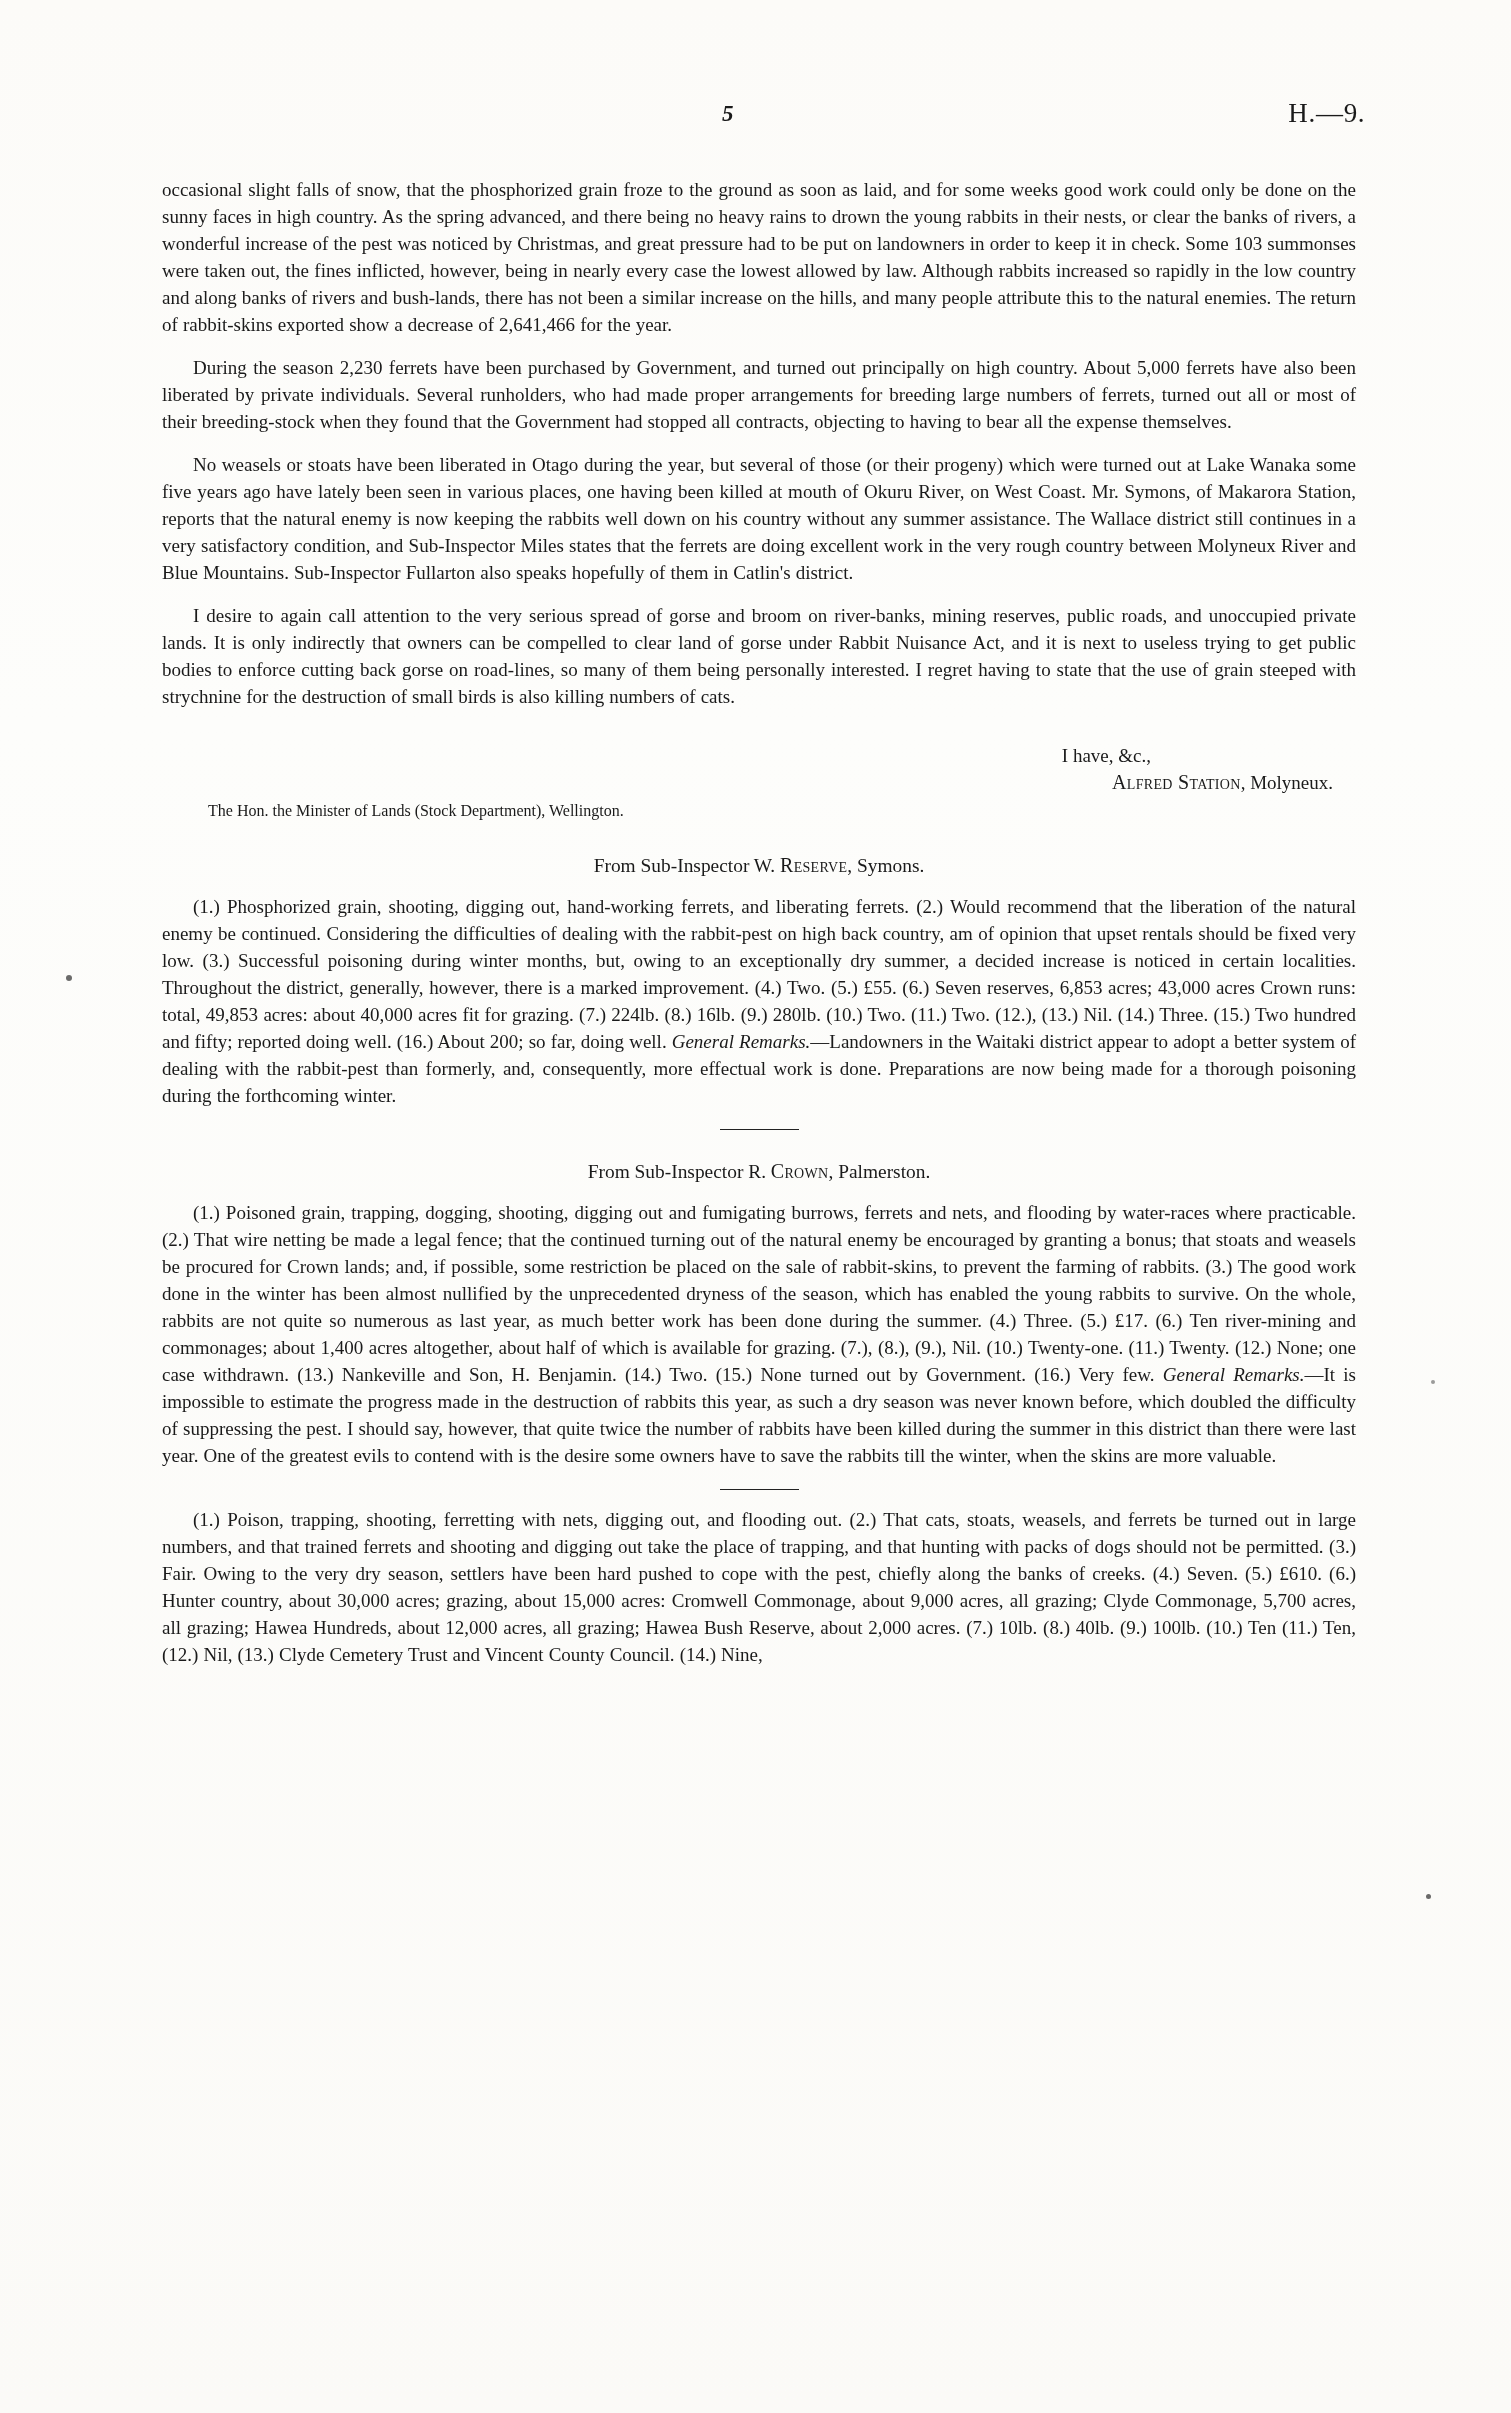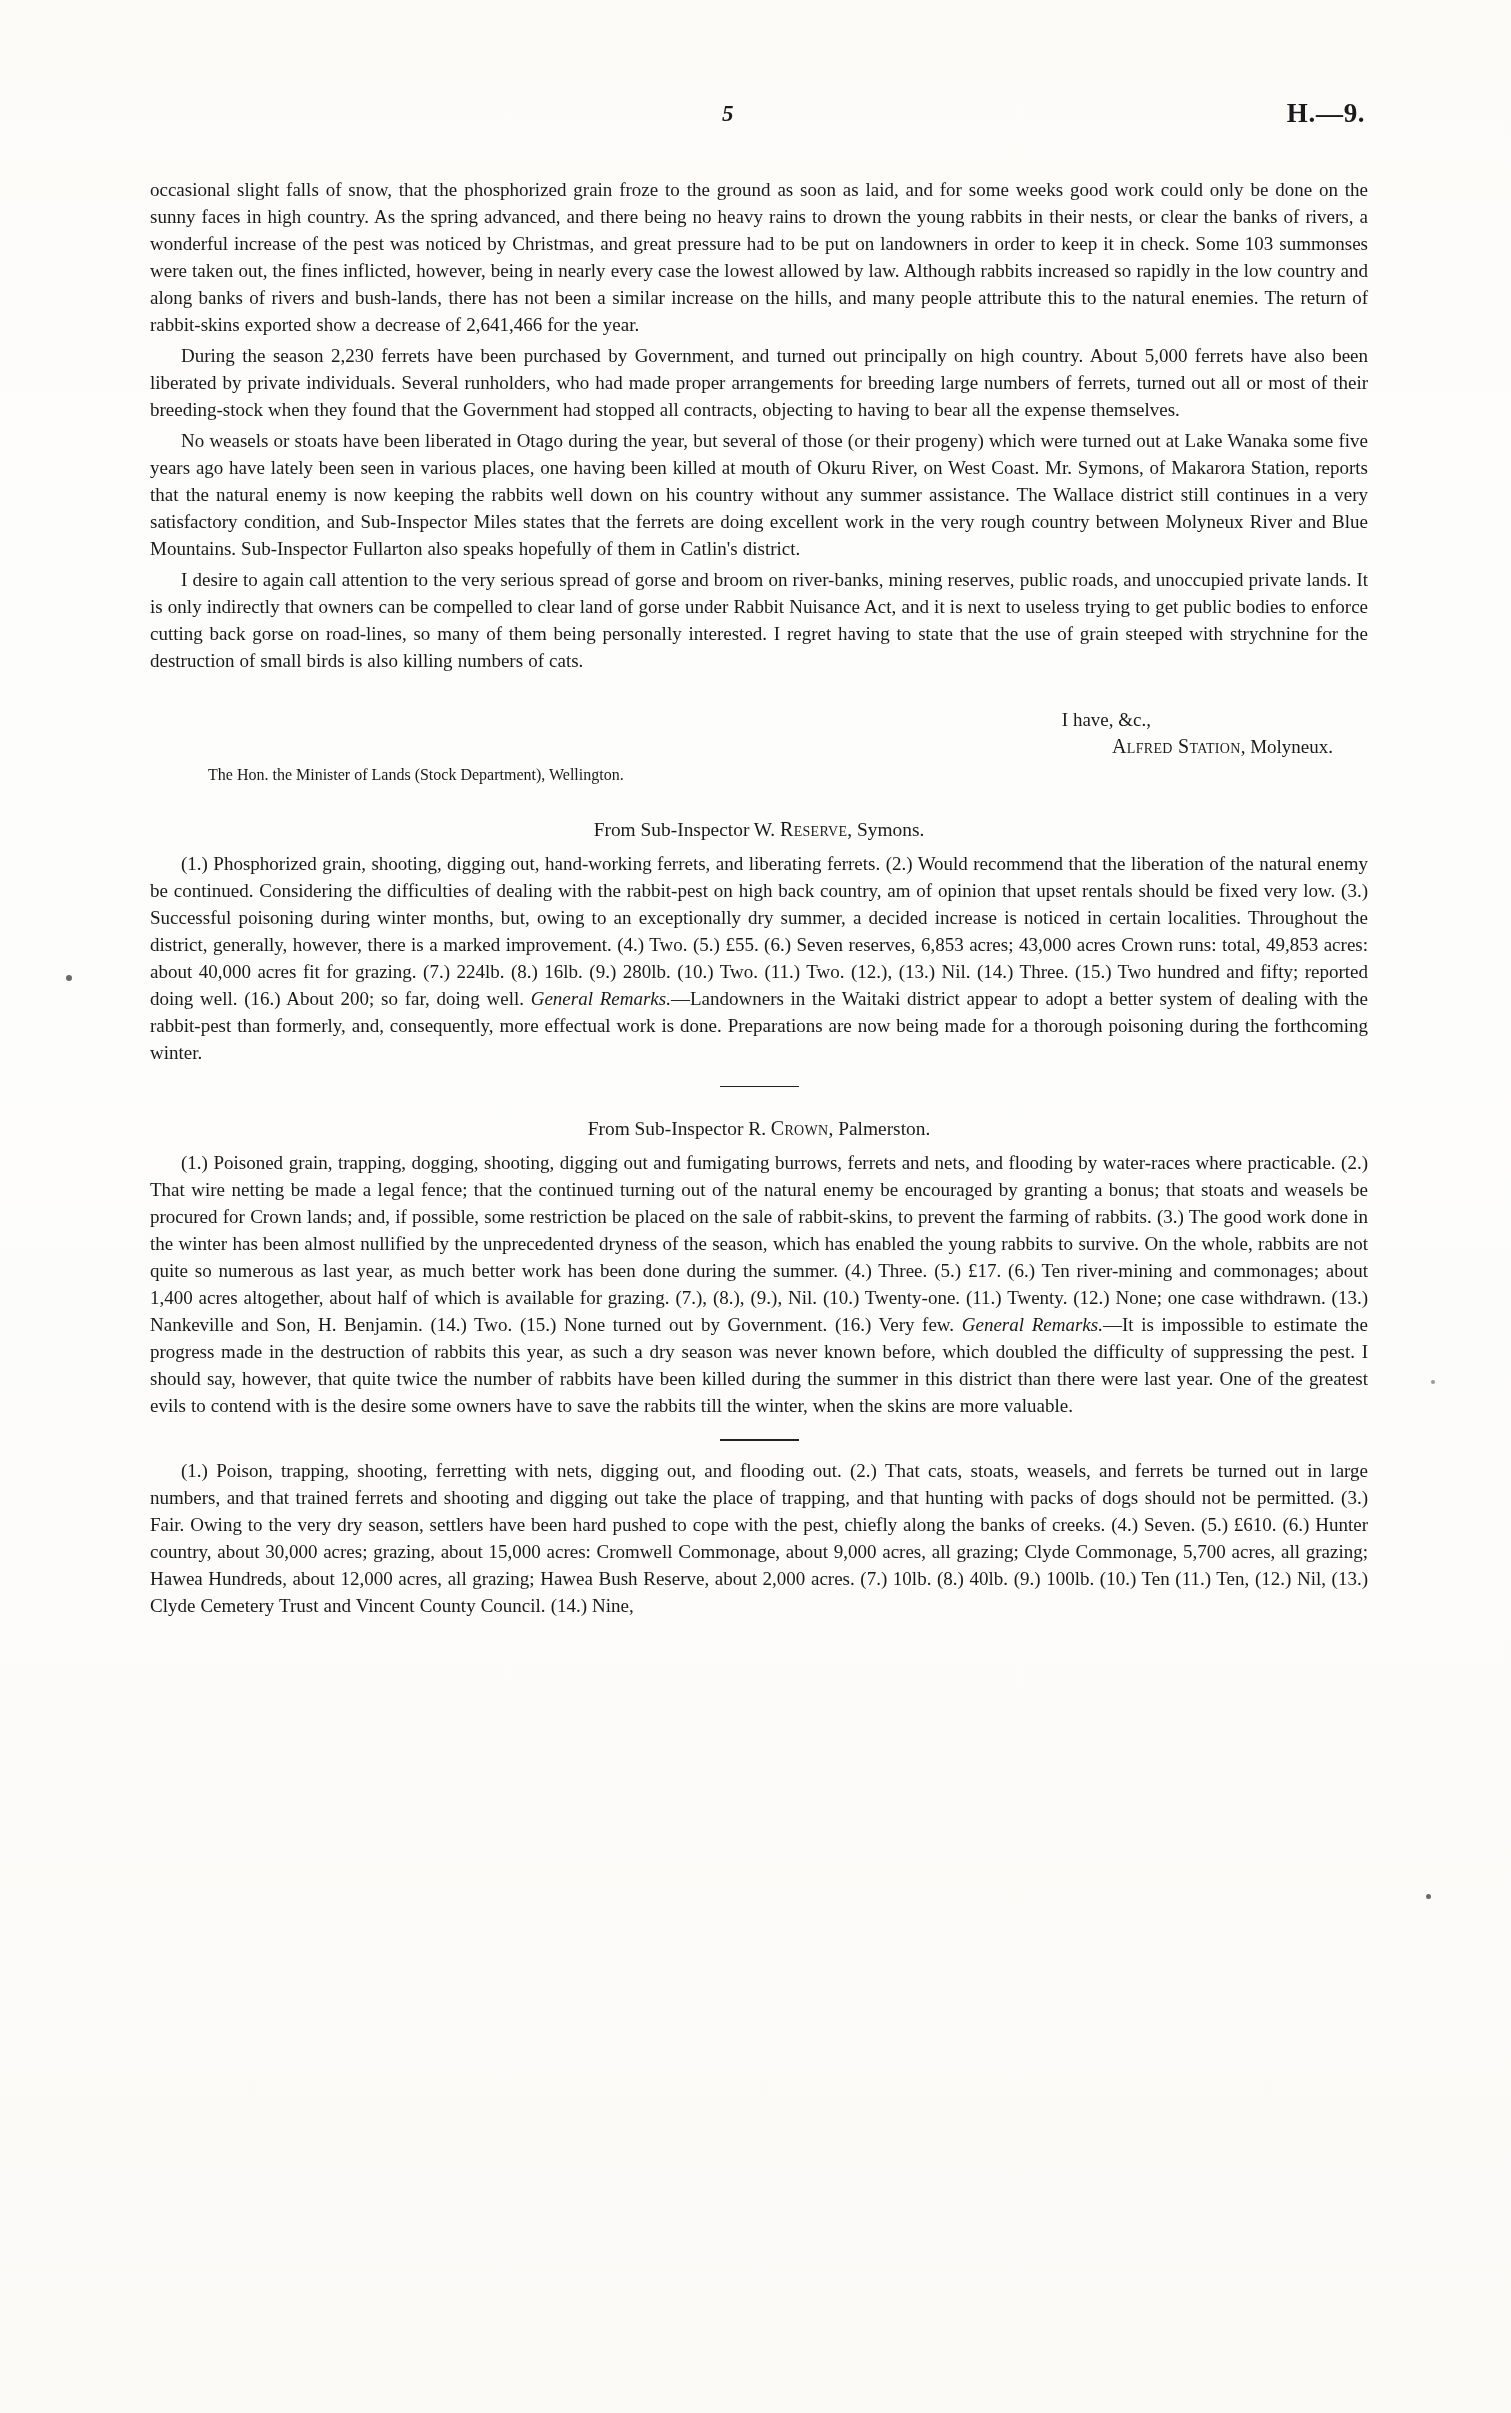--- a/index.html
+++ b/index.html
@@ -48,26 +48,26 @@
     font-weight: bold;
     font-style: italic;
     font-family: "Liberation Serif", serif;
     letter-spacing: 0.3px;
   }
   .doc-code {
     position: absolute;
     right: 6.7px;
     top: -2.7px;
     font-size: 27px;
-    font-weight: bold;
+    font-weight: normal;
     letter-spacing: 0.7px;
   }
   
   p.para {
-    margin: 4px;
+    margin: 16px;
     font-size: 19px;
     line-height: 27px;
     text-align: justify;
     text-justify: inter-word;
     text-indent: 31px;
     word-spacing: 0.3px;
   }
   p.para.noindent {
     text-indent: 0;
   }

